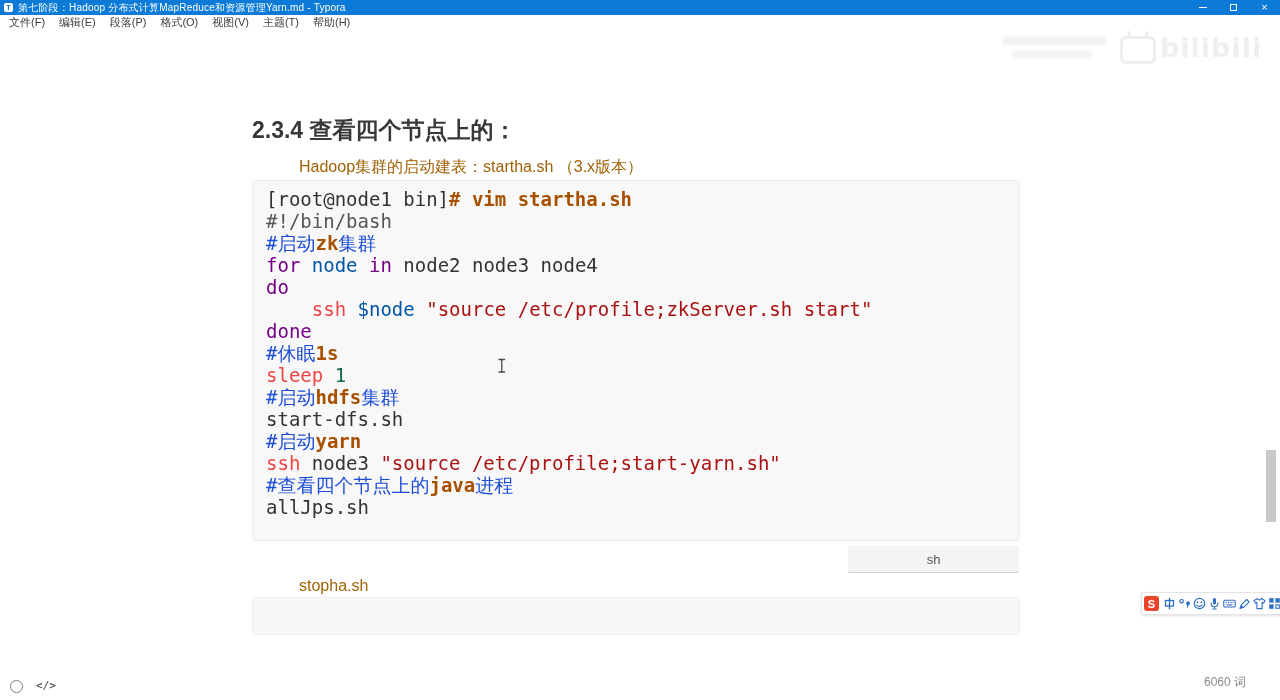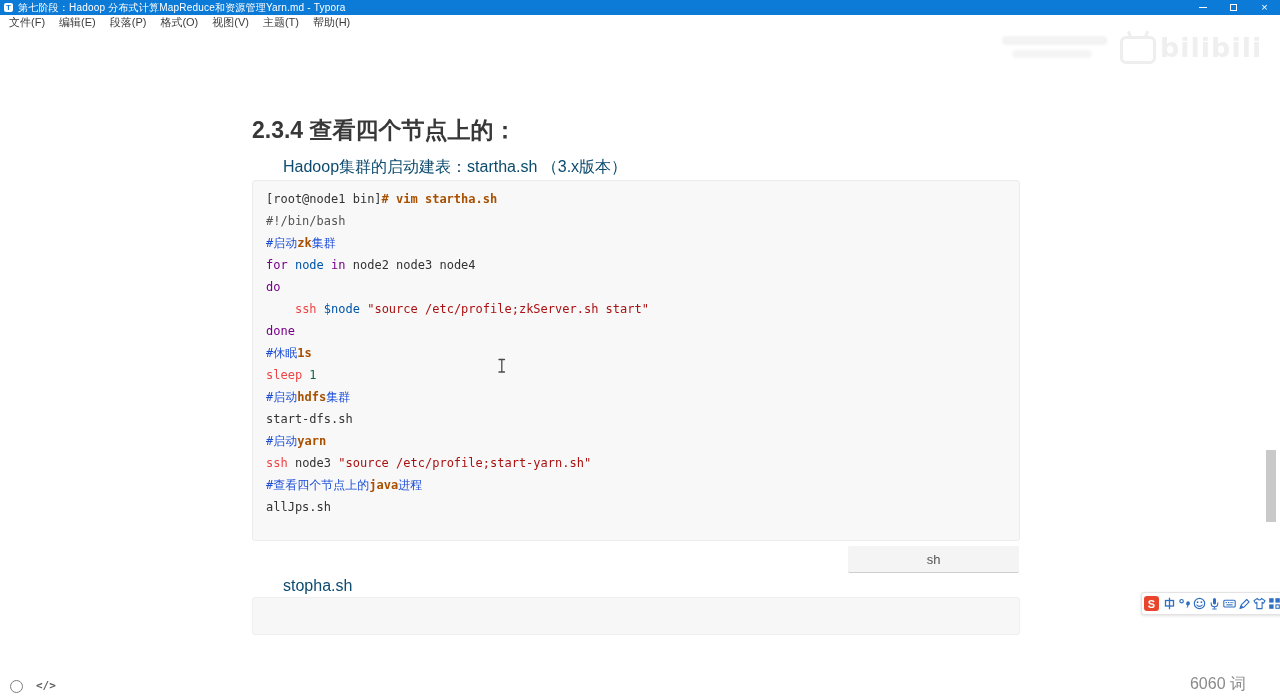--- a/index.html
+++ b/index.html
@@ -29,28 +29,28 @@
   .wm-blur1{position:absolute;left:0;top:6px;width:105px;height:9px;background:#f3f3f3;border-radius:4px;filter:blur(1px);}
   .wm-blur2{position:absolute;left:10px;top:20px;width:80px;height:8px;background:#f4f4f4;border-radius:4px;filter:blur(1px);}
   .wm-tv{position:absolute;left:118px;top:6px;width:30px;height:22px;border:3px solid #eeeeee;border-radius:6px;}
   .wm-tv:before,.wm-tv:after{content:"";position:absolute;top:-8px;width:3px;height:7px;background:#eeeeee;}
   .wm-tv:before{left:5px;transform:rotate(-20deg);}
   .wm-tv:after{right:5px;transform:rotate(20deg);}
   .wm-text{position:absolute;left:158px;top:2px;font-size:27px;font-weight:800;color:#efefef;letter-spacing:1px;font-family:"DejaVu Sans",sans-serif;}
 
   
   .doc-heading{position:absolute;left:252px;top:92px;font-size:23px;font-weight:bold;color:#383838;}
-  .para{position:absolute;font-size:16px;color:#0c4a6e;}
+  .para{position:absolute;font-size:16px;color:#a16207;margin-left:16px;}
   .para-1{left:283px;top:141px;}
   .para-2{left:283px;top:561px;}
 
   .code-block{position:absolute;left:252px;top:180px;width:768px;height:361px;
               background:#f8f8f8;border:1px solid #ececec;border-radius:3px;box-sizing:border-box;
               padding:7px 10px 0 13px;overflow:hidden;}
-  .code-lines{font-family:"DejaVu Sans Mono","Liberation Mono",monospace;font-size:12px;line-height:22px;white-space:pre;}
+  .code-lines{font-family:"DejaVu Sans Mono","Liberation Mono",monospace;font-size:19px;line-height:22px;white-space:pre;}
   .tok-plain{color:#333;}
   .tok-meta{color:#555;}
   .tok-comment{color:#1d4ed8;}
   .tok-comment-b{color:#a85000;font-weight:bold;}
   .tok-keyword{color:#770088;}
   .tok-builtin{color:#ef4444;}
   .tok-variable{color:#0055aa;}
   .tok-string{color:#aa1111;}
   .tok-number{color:#116644;}
 
@@ -72,21 +72,21 @@
   .ime-bar{position:absolute;left:1141px;top:592px;width:139px;height:21px;background:#fff;
            border:1px solid #e3e3e3;border-right:none;border-radius:3px 0 0 3px;
            box-shadow:0 1px 3px rgba(0,0,0,.12);display:flex;align-items:center;padding-left:2px;overflow:hidden;}
   .ime-logo{width:15px;height:15px;background:#e8452c;border-radius:3px;color:#fff;font-weight:bold;font-size:11px;
             display:flex;align-items:center;justify-content:center;margin-right:3px;flex:0 0 auto;}
   .ime-icon{width:14px;height:14px;margin:0 0.5px;flex:0 0 auto;display:flex;align-items:center;justify-content:center;}
 
   
   .status-circle{position:absolute;left:10px;top:680px;width:11px;height:11px;border:1.5px solid #7d7d7d;border-radius:50%;}
   .status-source{position:absolute;left:36px;top:679px;font-family:"DejaVu Sans Mono",monospace;font-size:11px;color:#5f5f5f;font-weight:bold;}
-  .word-count{position:absolute;right:34px;top:674px;font-size:16px;color:#8a8a8a;}
+  .word-count{position:absolute;right:34px;top:674px;font-size:12px;color:#8a8a8a;}
 </style>
 </head>
 <body>
 
 <div id="app">
 
   <div class="titlebar">
     <span class="app-icon">T</span>
     <span class="title-text">第七阶段：Hadoop 分布式计算MapReduce和资源管理Yarn.md - Typora</span>
     <div class="win-controls">

